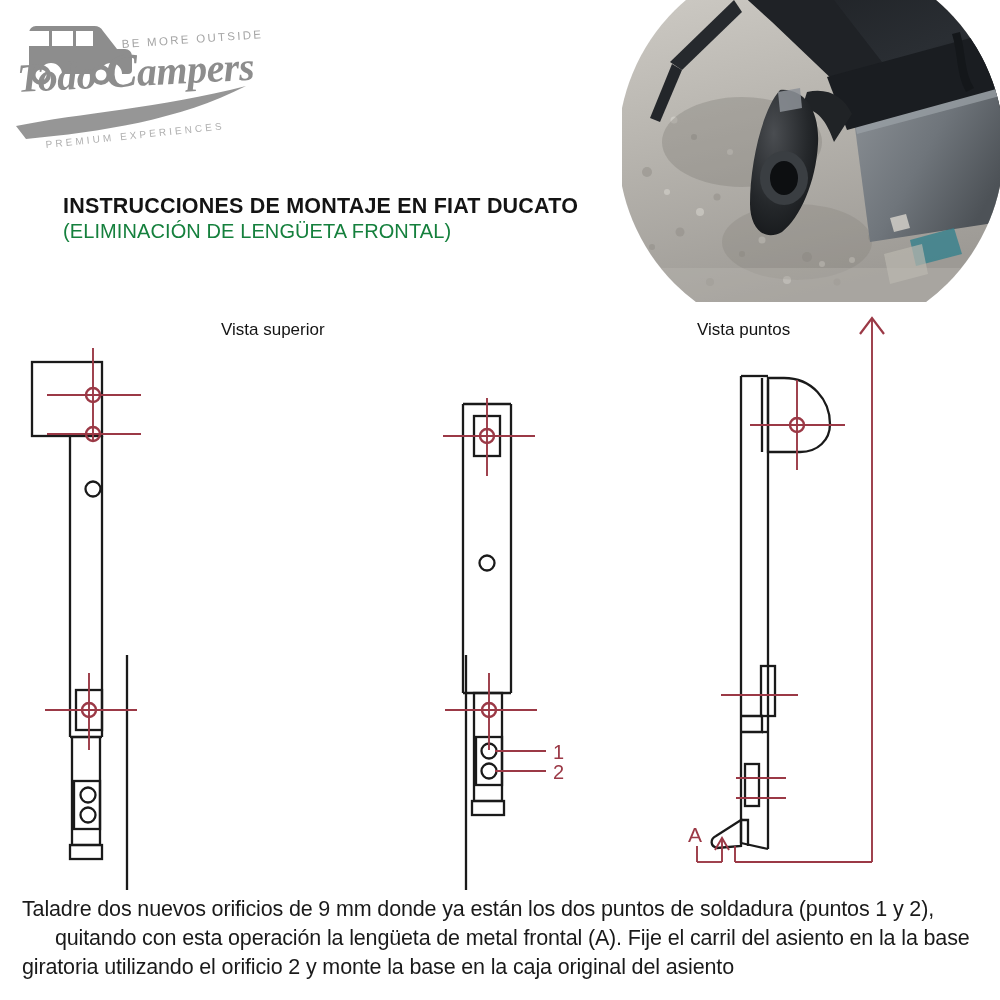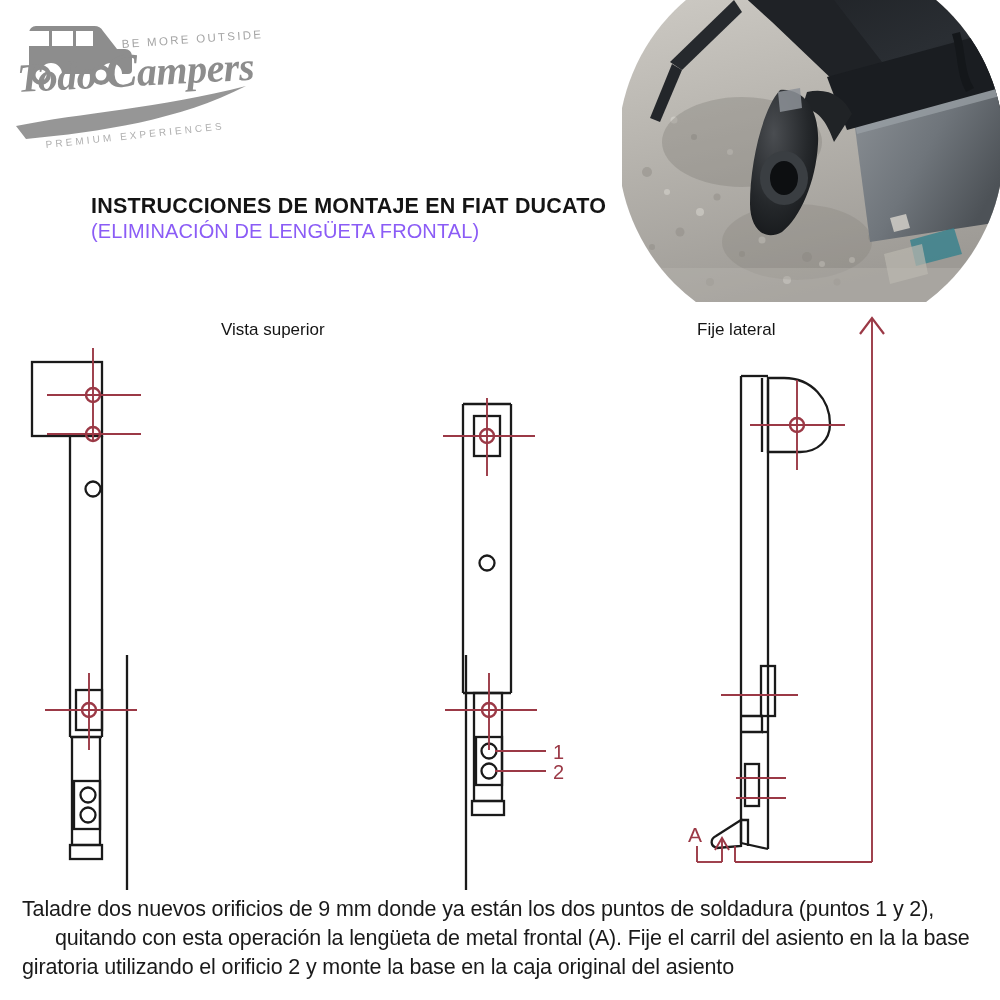--- a/index.html
+++ b/index.html
@@ -44,30 +44,28 @@
     top: 193px;
     width: 600px;
   }
   .heading-main {
     font-size: 21.5px;
     font-weight: bold;
     letter-spacing: 0.2px;
     line-height: 26px;
     color: #141414;
     white-space: nowrap;
-    margin-left: 28px;
   }
   .heading-sub {
     font-size: 20px;
     font-weight: normal;
     letter-spacing: 0.1px;
     line-height: 25px;
-    color: #8b5cf6;
+    color: #15803d;
     white-space: nowrap;
-    margin-left: 28px;
   }
 
   
   .view-label {
     position: absolute;
     font-size: 17px;
     color: #141414;
     white-space: nowrap;
   }
   #view-label-top   { left: 221px; top: 320px; }
@@ -225,21 +223,21 @@
     </g>
   </svg>
 </div>
 
 <div class="heading-wrap">
   <div class="heading-main">INSTRUCCIONES DE MONTAJE EN FIAT DUCATO</div>
   <div class="heading-sub">(ELIMINACIÓN DE LENGÜETA FRONTAL)</div>
 </div>
 
 <div class="view-label" id="view-label-top">Vista superior</div>
-<div class="view-label" id="view-label-side">Fije lateral</div>
+<div class="view-label" id="view-label-side">Vista puntos</div>
 
 <div class="diagram">
 <svg width="1000" height="610" viewBox="0 0 1000 610">
   <g fill="none" stroke="#1a1a1a" stroke-width="2.3" stroke-linejoin="miter">
 
     <g>
 
       <rect x="32" y="82" width="70" height="74"></rect>
 
       <path d="M70 156 L70 457 M102 156 L102 457"></path>

